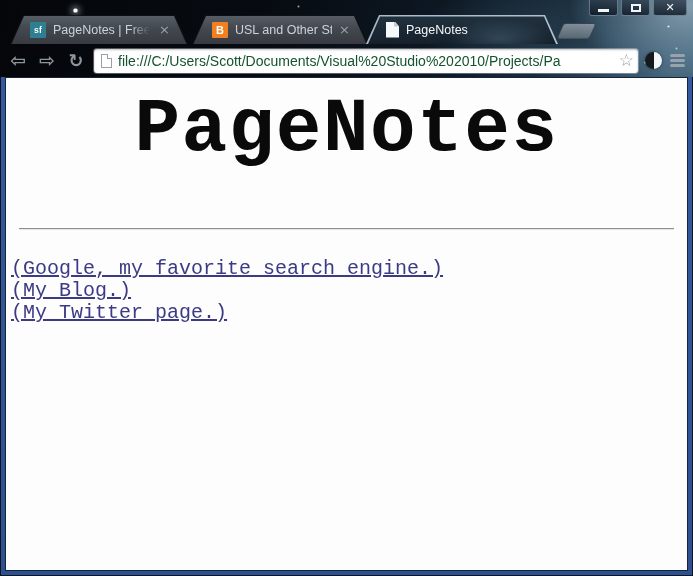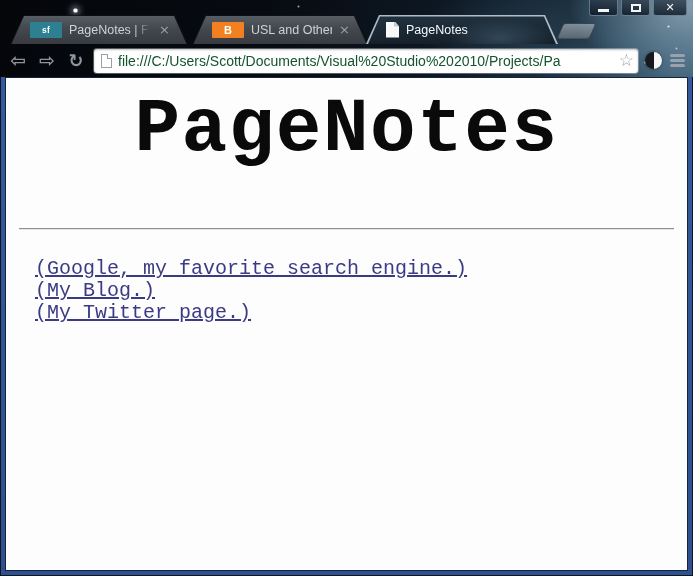--- a/index.html
+++ b/index.html
@@ -80,21 +80,21 @@
   .tab.t3 .tab-title { color:#f4f8fb; }
   .tab-title.fade {
     -webkit-mask-image:linear-gradient(90deg,#000 78%, transparent 98%);
             mask-image:linear-gradient(90deg,#000 78%, transparent 98%);
   }
   .tab-close {
     flex:none; font-size:13px; line-height:1; color:#9aa1a8;
     font-family:"DejaVu Sans", sans-serif;
   }
   .favicon {
-    flex:none; width:32px; height:16px; border-radius:1px;
+    flex:none; width:16px; height:16px; border-radius:1px;
     display:flex; align-items:center; justify-content:center;
     color:#fff; font-weight:bold;
   }
   .favicon.sf { font-size:8.5px; letter-spacing:0.2px; }
   .favicon.blogger { font-size:11px; }
   .favicon.doc {
     width:13px; height:16px; border-radius:0; position:relative;
     background:#f6f8fa;
     clip-path:polygon(0 0, 68% 0, 100% 30%, 100% 100%, 0 100%);
   }
@@ -164,21 +164,21 @@
     margin:10px 0 0; text-align:center;
     font-family:"Liberation Mono","DejaVu Sans Mono", monospace;
     font-weight:700; font-size:76px; line-height:1.15;
     letter-spacing:1.5px; color:#0a0a0a;
   }
   .divider {
     margin:54px 14px 28px; height:0; border:none;
     border-top:1px solid #8f8f8f; border-bottom:1px solid #e6e6e6;
   }
   .links {
-    margin-left:30px;
+    margin-left:6px;
     font-family:"Liberation Mono","DejaVu Sans Mono", monospace;
     font-size:20px; line-height:22px;
   }
   .links a { color:#3b3b85; text-decoration:underline; cursor:pointer; }
 </style>
 </head>
 <body>
 
 <div class="browser">
 

